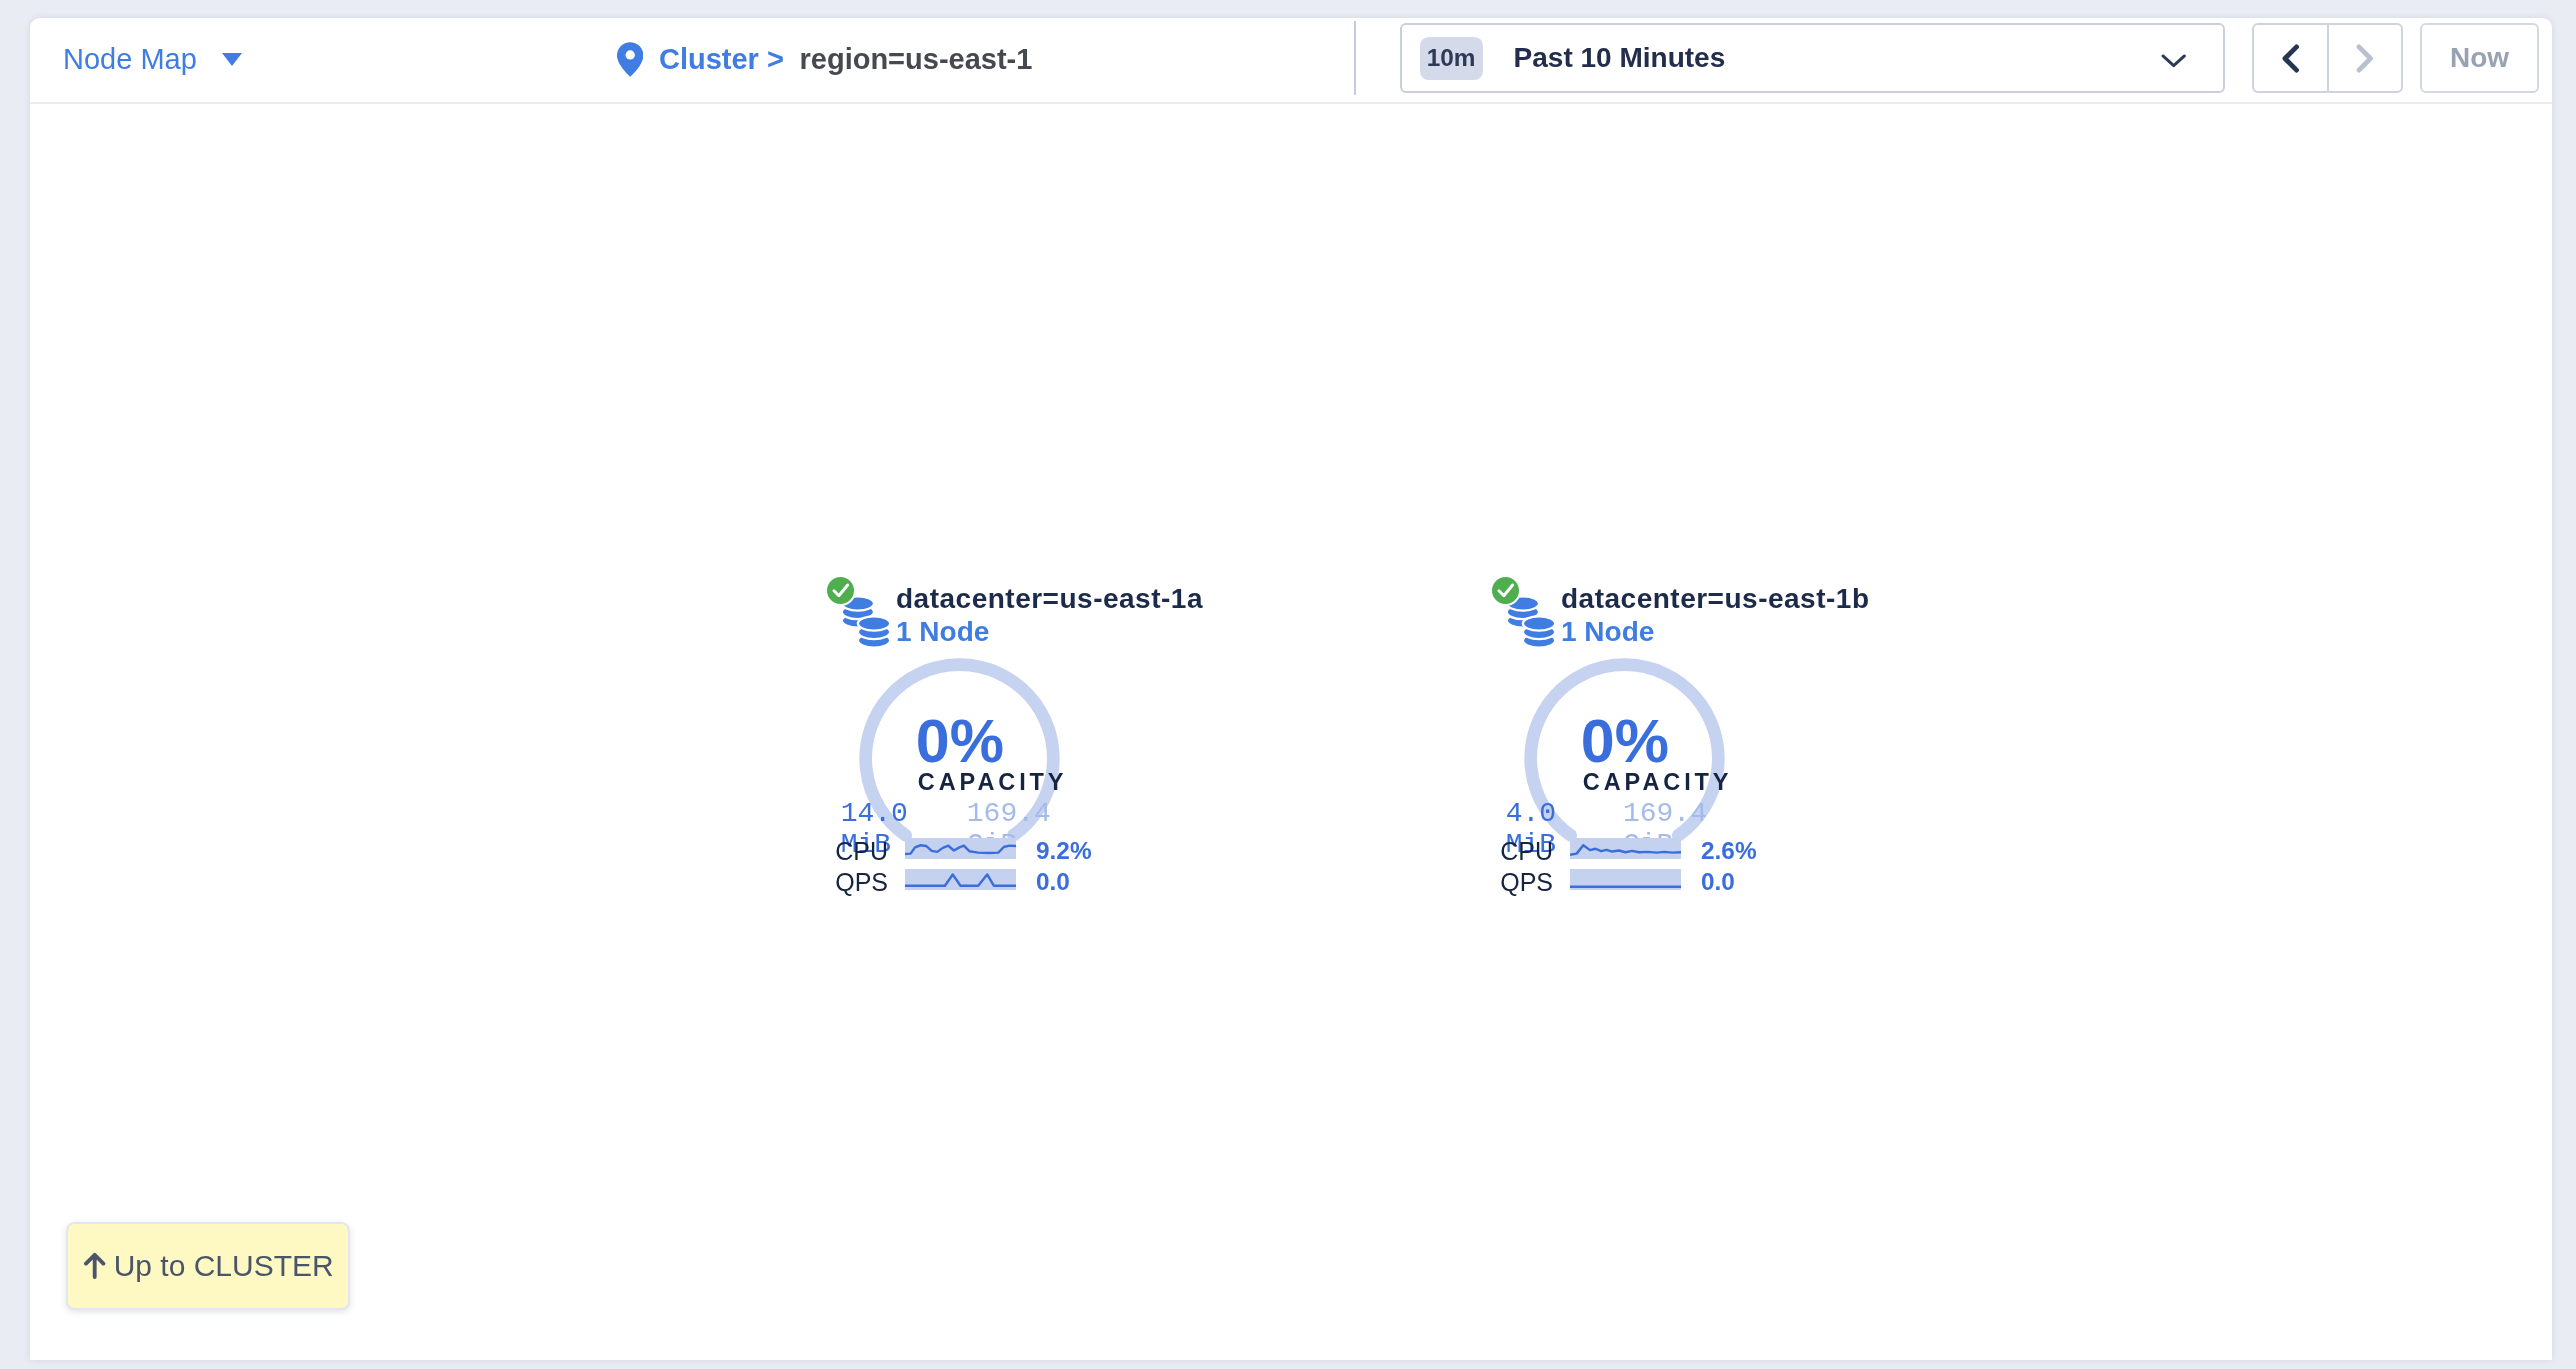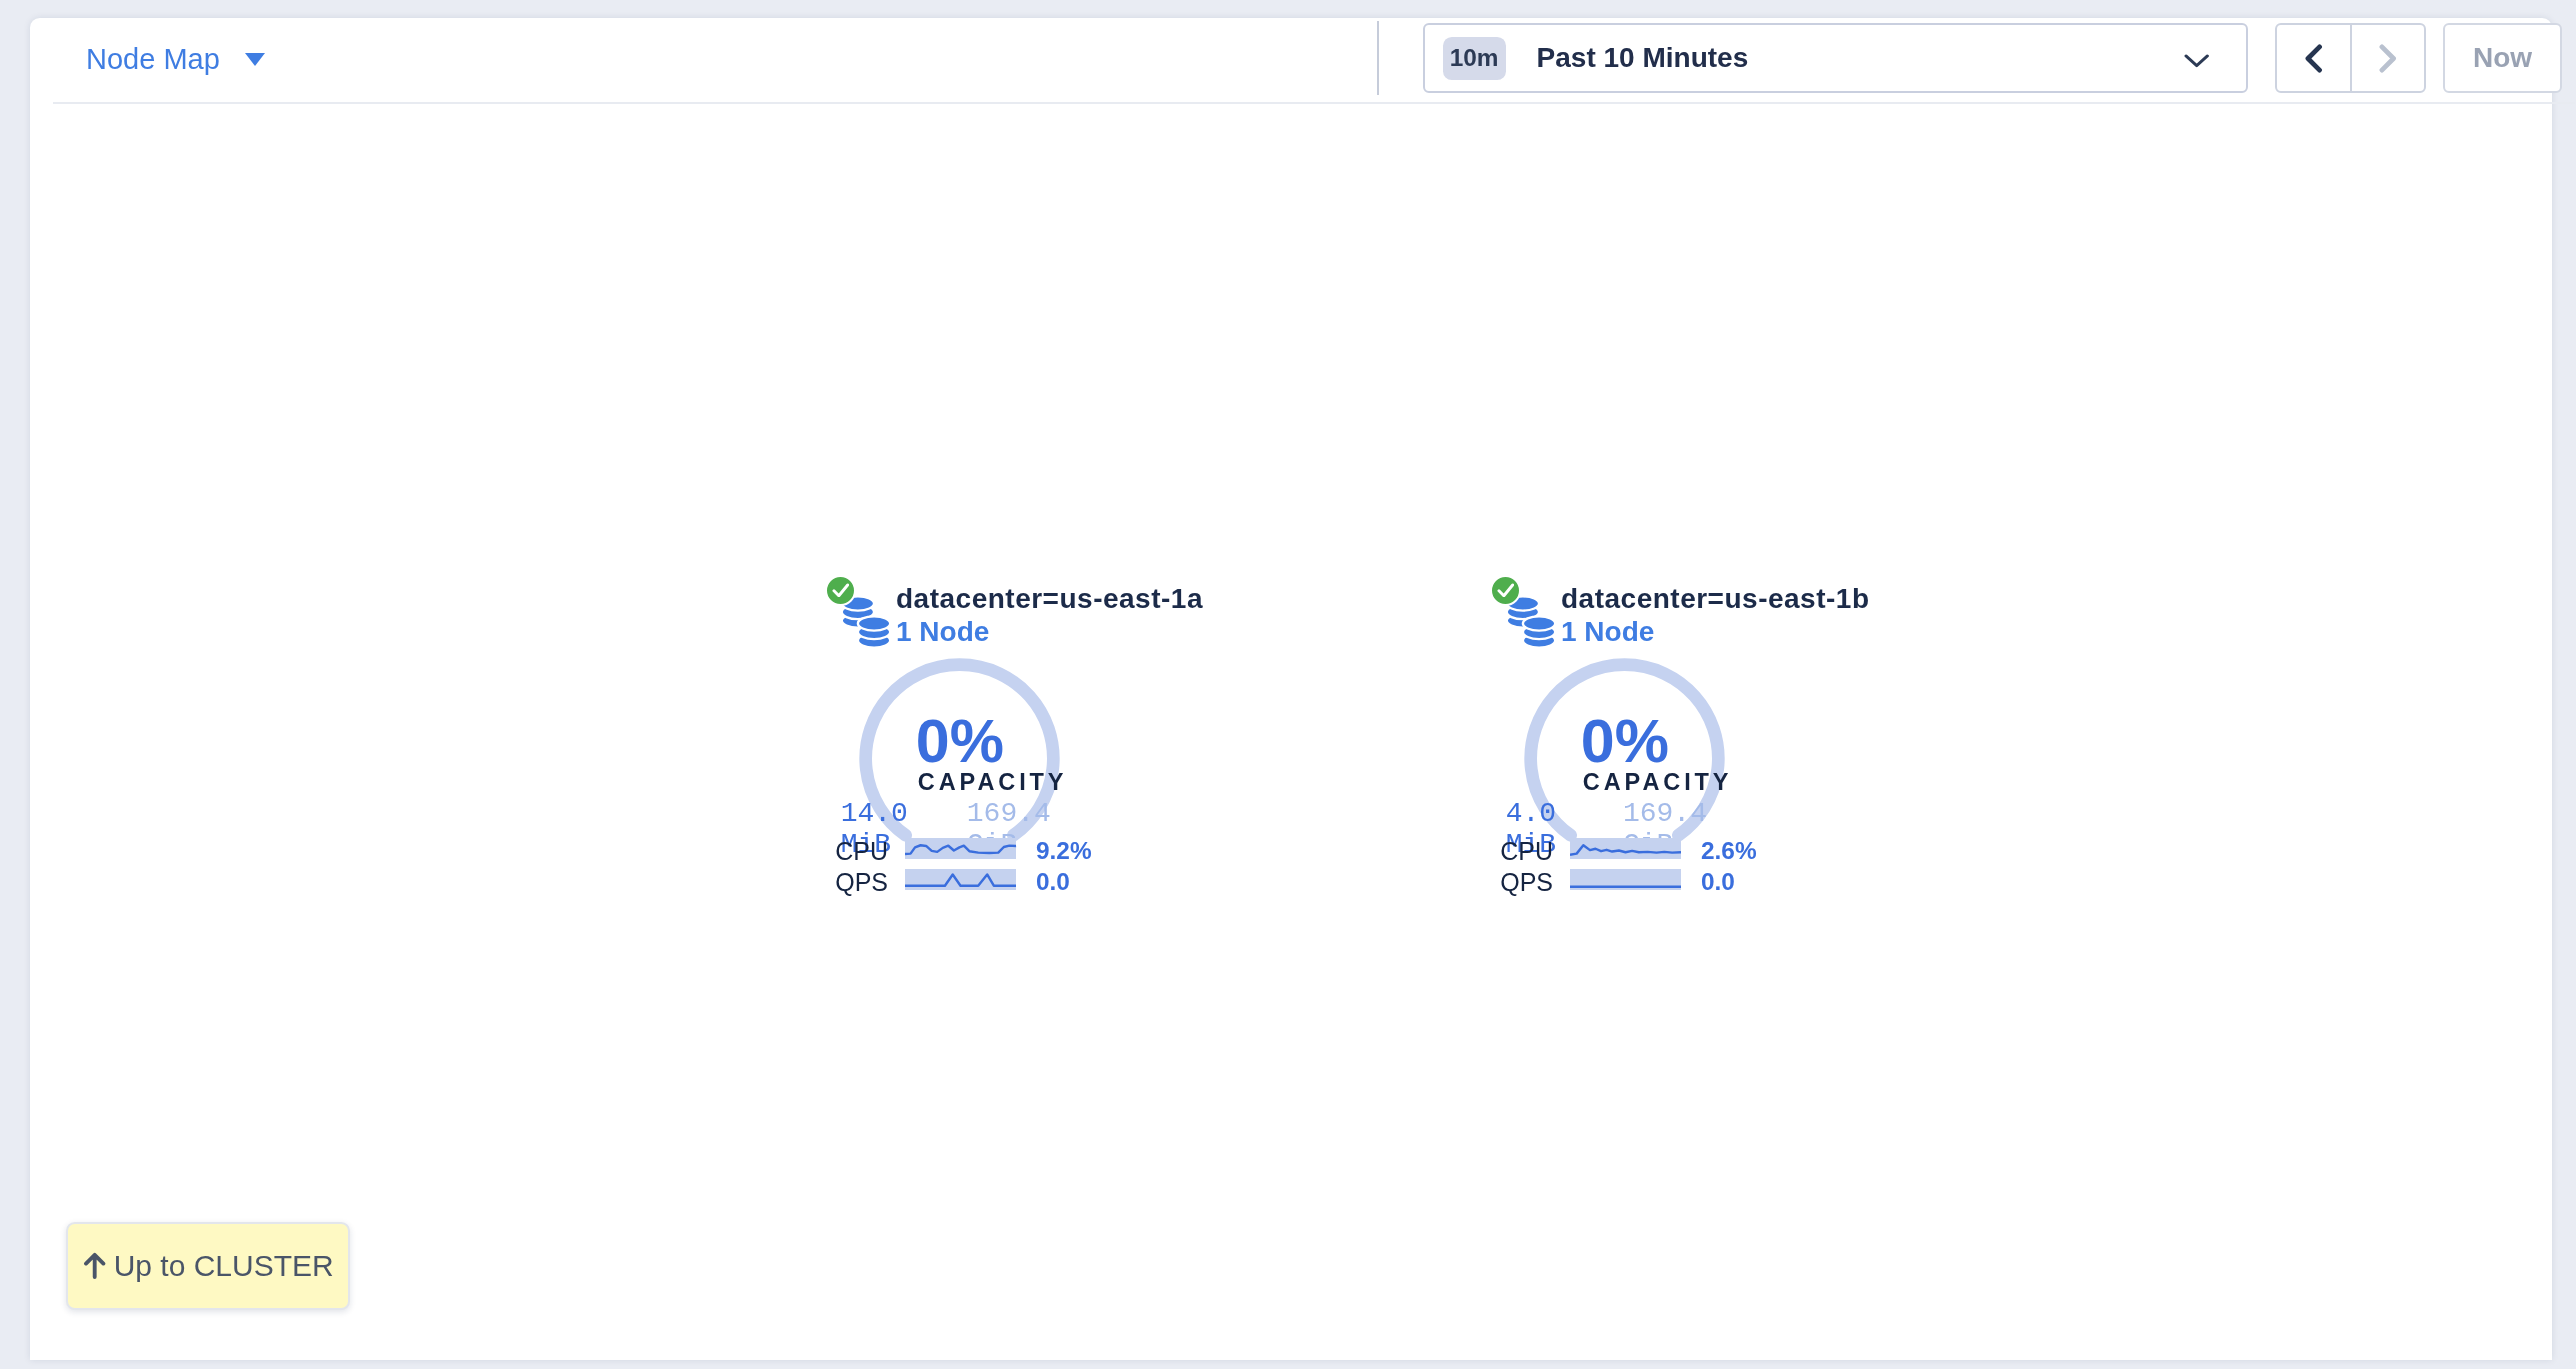--- a/index.html
+++ b/index.html
@@ -2,21 +2,21 @@
 <html><head>
 <meta charset="utf-8">
 <style>
   * { margin:0; padding:0; box-sizing:border-box; }
   html,body { width:2576px; height:1369px; background:#e9ecf3; font-family:"Liberation Sans", sans-serif; overflow:hidden; }
 
   .panel { position:absolute; left:30px; top:17.6px; width:2522px; height:1342px; background:#ffffff;
            border-radius:9.8px 9.8px 0 0; box-shadow:0 0 7.8px rgba(20,40,80,0.10); }
 
   
-  .header { position:absolute; top:0; left:0; width:100%; height:86px; border-bottom:2px solid #e8ebf1;margin-left:23px; }
+  .header { position:absolute; top:0; left:0; width:100%; height:86px; border-bottom:2px solid #e8ebf1; }
 
   .view-selector { position:absolute; left:33px; top:0; height:84px; display:flex; align-items:center; gap:25.4px; cursor:pointer; }
   .view-selector .label { font-size:29px; color:#3f7de2; }
   .caret-down { width:0; height:0; border-left:10.8px solid transparent; border-right:10.8px solid transparent; border-top:13.7px solid #3f7de2; }
 
   .breadcrumb { position:absolute; left:587px; top:0; height:84px; display:flex; align-items:center; gap:15.6px; }
   .breadcrumb .crumb-link { font-size:29px; color:#3f7de2; font-weight:600; cursor:pointer; }
   .breadcrumb .crumb-current { font-size:29px; color:#46494f; font-weight:600; }
 
   .header-divider { position:absolute; left:1324px; top:3.9px; width:2px; height:74px; background:#c6ccda; }
@@ -75,20 +75,28 @@
 
 <div class="panel">
 
   <div class="header">
 
     <div class="view-selector">
       <span class="label">Node Map</span>
       <span class="caret-down"></span>
     </div>
 
+    <div class="breadcrumb">
+      <svg width="26.4" height="35" viewBox="0 0 26 34">
+        <path d="M13 0C5.8 0 0 5.8 0 13c0 9.7 13 21 13 21s13-11.3 13-21C26 5.8 20.2 0 13 0z" fill="#3f7de2"></path>
+        <circle cx="13" cy="12.5" r="4.6" fill="#ffffff"></circle>
+      </svg>
+      <span class="crumb-link">Cluster &gt;</span>
+      <span class="crumb-current">region=us-east-1</span>
+    </div>
 
     <div class="header-divider"></div>
 
     <div class="time-box">
       <span class="time-badge">10m</span>
       <span class="time-label">Past 10 Minutes</span>
       <svg class="time-chevron" width="25.4" height="15.6" viewBox="0 0 26 16">
         <polyline points="2,2 13,12 24,2" fill="none" stroke="#2c3a55" stroke-width="3" stroke-linecap="round" stroke-linejoin="round"></polyline>
       </svg>
     </div>

